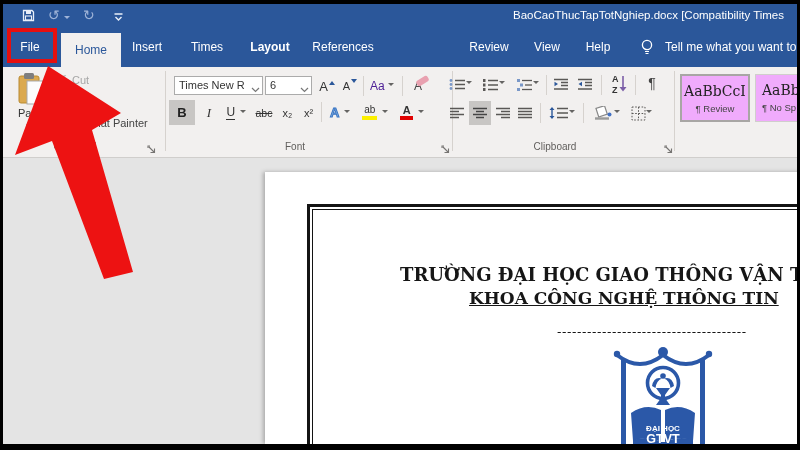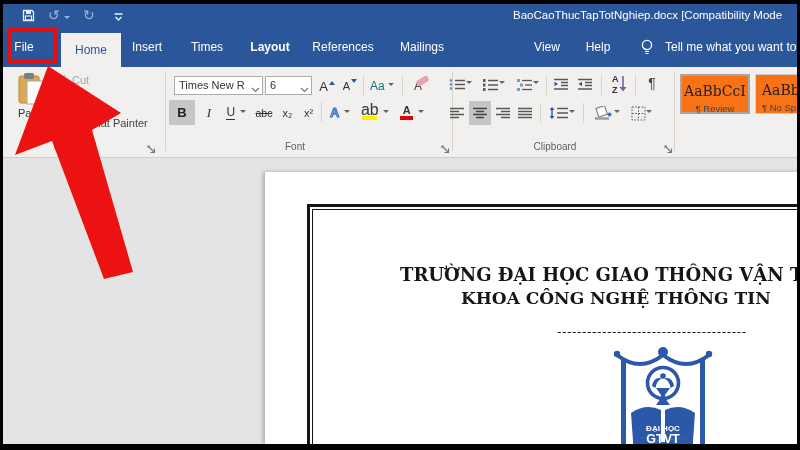--- a/index.html
+++ b/index.html
@@ -29,21 +29,21 @@
   .glabel{position:absolute;top:74px;font-size:10px;color:#605E5C;transform:translateX(-50%);white-space:nowrap;}
   .launcher{position:absolute;top:74px;}
   .btn-txt{color:#333;font-size:11px;white-space:nowrap;}
   .dis{color:#A6A6A6;}
   .combo{position:absolute;height:19px;background:#FFF;border:1px solid #ABABAB;font-size:11px;color:#333;
          padding:2px 0 0 4px;white-space:nowrap;overflow:hidden;}
   .combo .chev{position:absolute;right:2px;top:6px;}
   .caret{display:inline-block;width:0;height:0;border:3px solid transparent;border-top:3.5px solid #656463;vertical-align:middle;}
   .pressed{background:#C8C6C4;}
   .rbtn{position:absolute;display:flex;align-items:center;justify-content:center;height:22px;}
-  .style-card{position:absolute;top:7px;width:70px;height:40px;background:#f97316;border:1px solid #D0CECC;text-align:center;}
+  .style-card{position:absolute;top:7px;width:70px;height:48px;background:#f0abfc;border:1px solid #D0CECC;text-align:center;}
   .style-card.sel{border:2px solid #A8A6A4;}
   .style-sample{font-family:"DejaVu Serif","Liberation Serif",serif;font-size:14px;color:#222;margin-top:7px;white-space:nowrap;}
   .style-name{font-size:9.5px;color:#444;margin-top:4px;white-space:nowrap;}
 
   
   .docarea{position:absolute;left:0;top:154px;right:0;bottom:0;background:#E4E4E4;}
   .page{position:absolute;left:262px;top:14px;right:-10px;bottom:0;background:#FFF;
         box-shadow:-2px 0 4px rgba(0,0,0,.25);overflow:hidden;}
   .pgborder{position:absolute;left:42px;top:32px;right:-30px;bottom:-30px;border:3px solid #141414;}
   .pgborder-in{position:absolute;inset:2px;border:1px solid #141414;}
@@ -67,31 +67,31 @@
           </svg>
       </span>
       <span class="qat-icon" style="left:45px;">↺</span>
       <span class="caret" style="position:absolute;left:61px;top:12px;border-top-color:#9FB4D8;"></span>
       <span class="qat-icon" style="left:80px;">↻</span>
       <span class="qat-icon" style="left:110px;top:6px;">
         <svg width="11" height="11" viewBox="0 0 11 11">
             <path d="M1.5,2 H9.5 M2.5,5 L5.5,8 L8.5,5" fill="none" stroke="#E9EFF9" stroke-width="1.4"></path>
           </svg>
       </span>
-      <span class="title-text">BaoCaoThucTapTotNghiep.docx [Compatibility Mode</span>
+      <span class="title-text">BaoCaoThucTapTotNghiep.docx [Compatibility Times</span>
     </div>
 
     <div class="tabbar">
-      <span class="tab" style="left:21px;text-align:right;">File</span>
+      <span class="tab" style="left:27px;text-align:right;">File</span>
       <span class="tab active" style="left:88px;">Home</span>
       <span class="tab" style="left:144px;">Insert</span>
       <span class="tab" style="left:204px;">Times</span>
       <span class="tab" style="left:267px;font-weight:bold;">Layout</span>
       <span class="tab" style="left:340px;">References</span>
-      <span class="tab" style="left:419px;">Mailings</span>
+      <span class="tab" style="left:486px;">Review</span>
       <span class="tab" style="left:544px;text-align:right;">View</span>
       <span class="tab" style="left:595px;">Help</span>
       <span class="abs" style="left:637px;top:11px;">
         <svg width="14" height="17" viewBox="0 0 14 17">
             <circle cx="7" cy="6" r="4.6" fill="none" stroke="#FFF" stroke-width="1.3"></circle>
             <path d="M5,12.5 H9 M5.5,14.5 H8.5" stroke="#FFF" stroke-width="1.2"></path>
           </svg>
       </span>
       <span class="tellme">Tell me what you want to</span>
       <div class="file-box"></div>
@@ -133,38 +133,38 @@
       </div>
       <span class="rbtn" style="left:315px;top:8px;width:18px;font-size:13px;color:#333;">
           <span>A</span>
           <span style="width:0;height:0;border:3px solid transparent;border-bottom:4px solid #2B579A;margin:-10px 0 0 1px;"></span>
         </span>
       <span class="rbtn" style="left:338px;top:8px;width:18px;font-size:11px;color:#333;">
           <span>A</span>
           <span style="width:0;height:0;border:3px solid transparent;border-top:4px solid #2B579A;margin:-8px 0 0 1px;"></span>
         </span>
       <div class="msep" style="left:360px;top:9px;"></div>
-      <span class="rbtn" style="left:364px;top:8px;width:30px;font-size:12px;color:#0f766e;"><span>Aa</span>&nbsp;<span class="caret"></span></span>
+      <span class="rbtn" style="left:364px;top:8px;width:30px;font-size:12px;color:#4c1d95;"><span>Aa</span>&nbsp;<span class="caret"></span></span>
       <div class="msep" style="left:399px;top:9px;"></div>
       <span class="rbtn" style="left:403px;top:8px;width:24px;">
         <span style="position:relative;font-size:12px;color:#444;">A</span>
         <span style="position:absolute;width:13px;height:6px;background:#E9A1B0;transform:rotate(-32deg);top:3px;right:1px;border-radius:2px;"></span>
       </span>
 
       <span class="rbtn pressed" style="left:166px;top:33px;width:26px;height:25px;font-weight:bold;font-size:13px;color:#222;">B</span>
       <span class="rbtn" style="left:196px;top:33px;width:20px;height:25px;font-style:italic;font-family:'Liberation Serif',serif;font-size:13px;color:#333;">I</span>
       <span class="rbtn" style="left:218px;top:33px;width:30px;height:25px;"><span style="font-size:12px;color:#333;border-bottom:1.5px solid #333;">U</span>&nbsp;<span class="caret"></span></span>
       <span class="rbtn" style="left:249px;top:33px;width:24px;height:25px;font-size:10.5px;color:#333;text-decoration:line-through;">abc</span>
       <span class="rbtn" style="left:275px;top:33px;width:19px;height:25px;font-size:11px;color:#333;">x₂</span>
       <span class="rbtn" style="left:296px;top:33px;width:19px;height:25px;font-size:11px;color:#333;">x²</span>
       <div class="msep" style="left:318px;top:35px;"></div>
       <span class="rbtn" style="left:322px;top:33px;width:30px;height:25px;"><span style="font-size:13px;font-weight:bold;color:#8FB8E0;-webkit-text-stroke:1px #3B76C5;">A</span>&nbsp;<span class="caret"></span></span>
       <span class="rbtn" style="left:355px;top:33px;width:34px;height:25px;">
         <span style="display:inline-block;text-align:center;">
-            <span style="font-size:16px;color:#333;display:block;line-height:10px;text-align:center;">ab</span>
+            <span style="font-size:10px;color:#333;display:block;line-height:10px;text-align:center;">ab</span>
             <span style="display:block;width:15px;height:4.5px;background:#FCF000;margin:1px auto 0;"></span>
           </span>&nbsp;<span class="caret"></span>
       </span>
       <span class="rbtn" style="left:392px;top:33px;width:34px;height:25px;">
         <span style="display:inline-block;text-align:center;">
             <span style="font-size:11px;font-weight:bold;color:#333;display:block;line-height:10px;">A</span>
             <span style="display:block;width:13px;height:4.5px;background:#E00202;margin:1px auto 0;"></span>
           </span>&nbsp;<span class="caret"></span>
       </span>
       <span class="glabel" style="left:292px;">Font</span>
@@ -291,21 +291,21 @@
         <div class="style-name" style="text-align:left;padding-left:6px;">¶ No Sp</div>
       </div>
     </div>
 
     <div class="docarea">
       <div class="page">
         <div class="pgborder">
           <div class="pgborder-in"></div>
         </div>
         <div class="doc-h" style="left:135px;top:92px;font-size:18px;">TRƯỜNG ĐẠI HỌC GIAO THÔNG VẬN TẢI T</div>
-        <div class="doc-h" style="left:196px;top:116px;font-size:17px;">KHOA CÔNG NGHỆ THÔNG TIN</div>
+        <div class="doc-h" style="left:204px;top:116px;font-size:17px;text-decoration:underline;">KHOA CÔNG NGHỆ THÔNG TIN</div>
         <div class="doc-h" style="left:292px;top:152px;font-size:13px;font-weight:normal;letter-spacing:0.6px;">--------------------------------------</div>
 
         <svg class="abs" style="left:343px;top:175px;" width="110" height="98" viewBox="0 0 110 98">
           <circle cx="9" cy="7" r="3.2" fill="#2B58A8"></circle>
           <circle cx="55" cy="5" r="5" fill="#2B58A8"></circle>
           <circle cx="101" cy="7" r="3.2" fill="#2B58A8"></circle>
           <path d="M9,8 Q32,26 55,8 Q78,26 101,8" fill="none" stroke="#2B58A8" stroke-width="4"></path>
           <path d="M15.5,12 V98" stroke="#2B58A8" stroke-width="5"></path>
           <path d="M94.5,12 V98" stroke="#2B58A8" stroke-width="5"></path>
           <circle cx="55" cy="36" r="15.5" fill="#FFF" stroke="#2B58A8" stroke-width="3.6"></circle>

